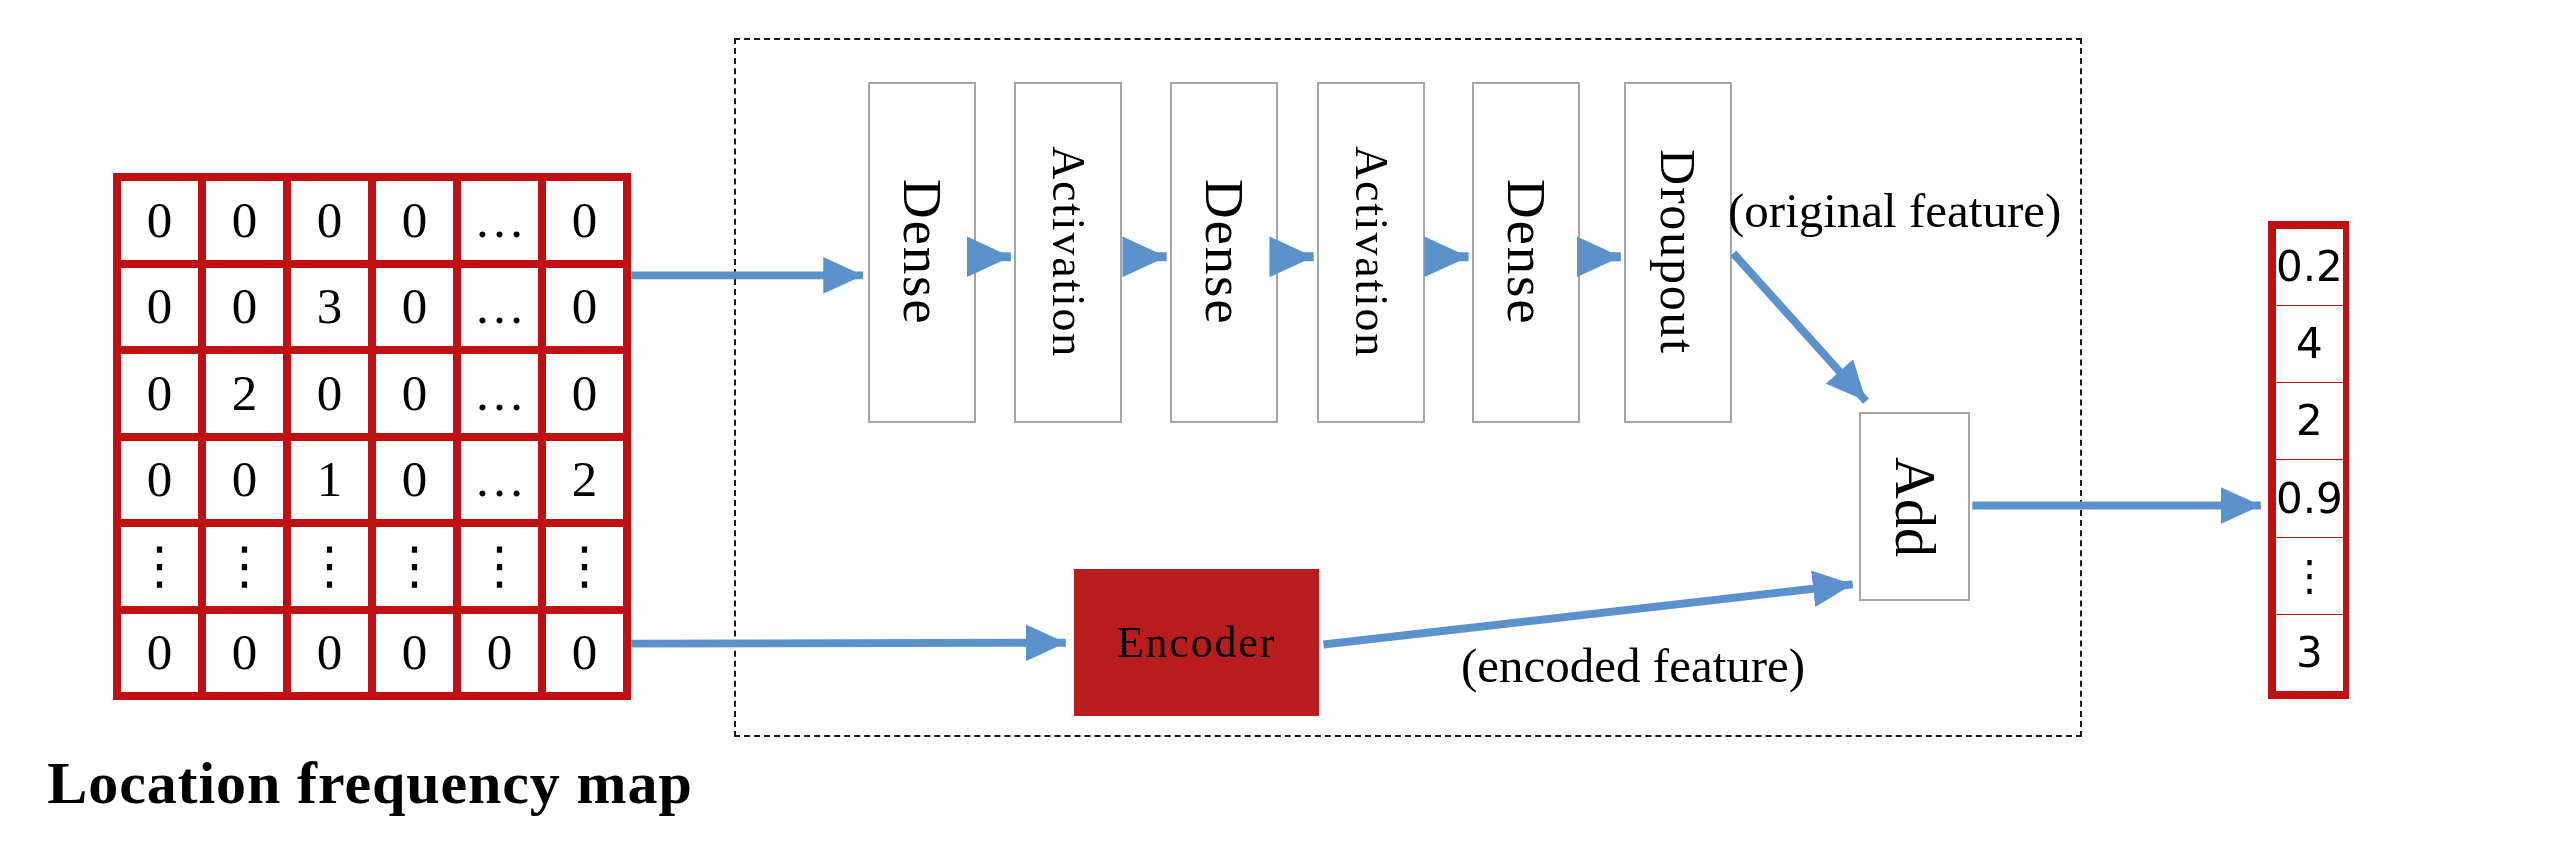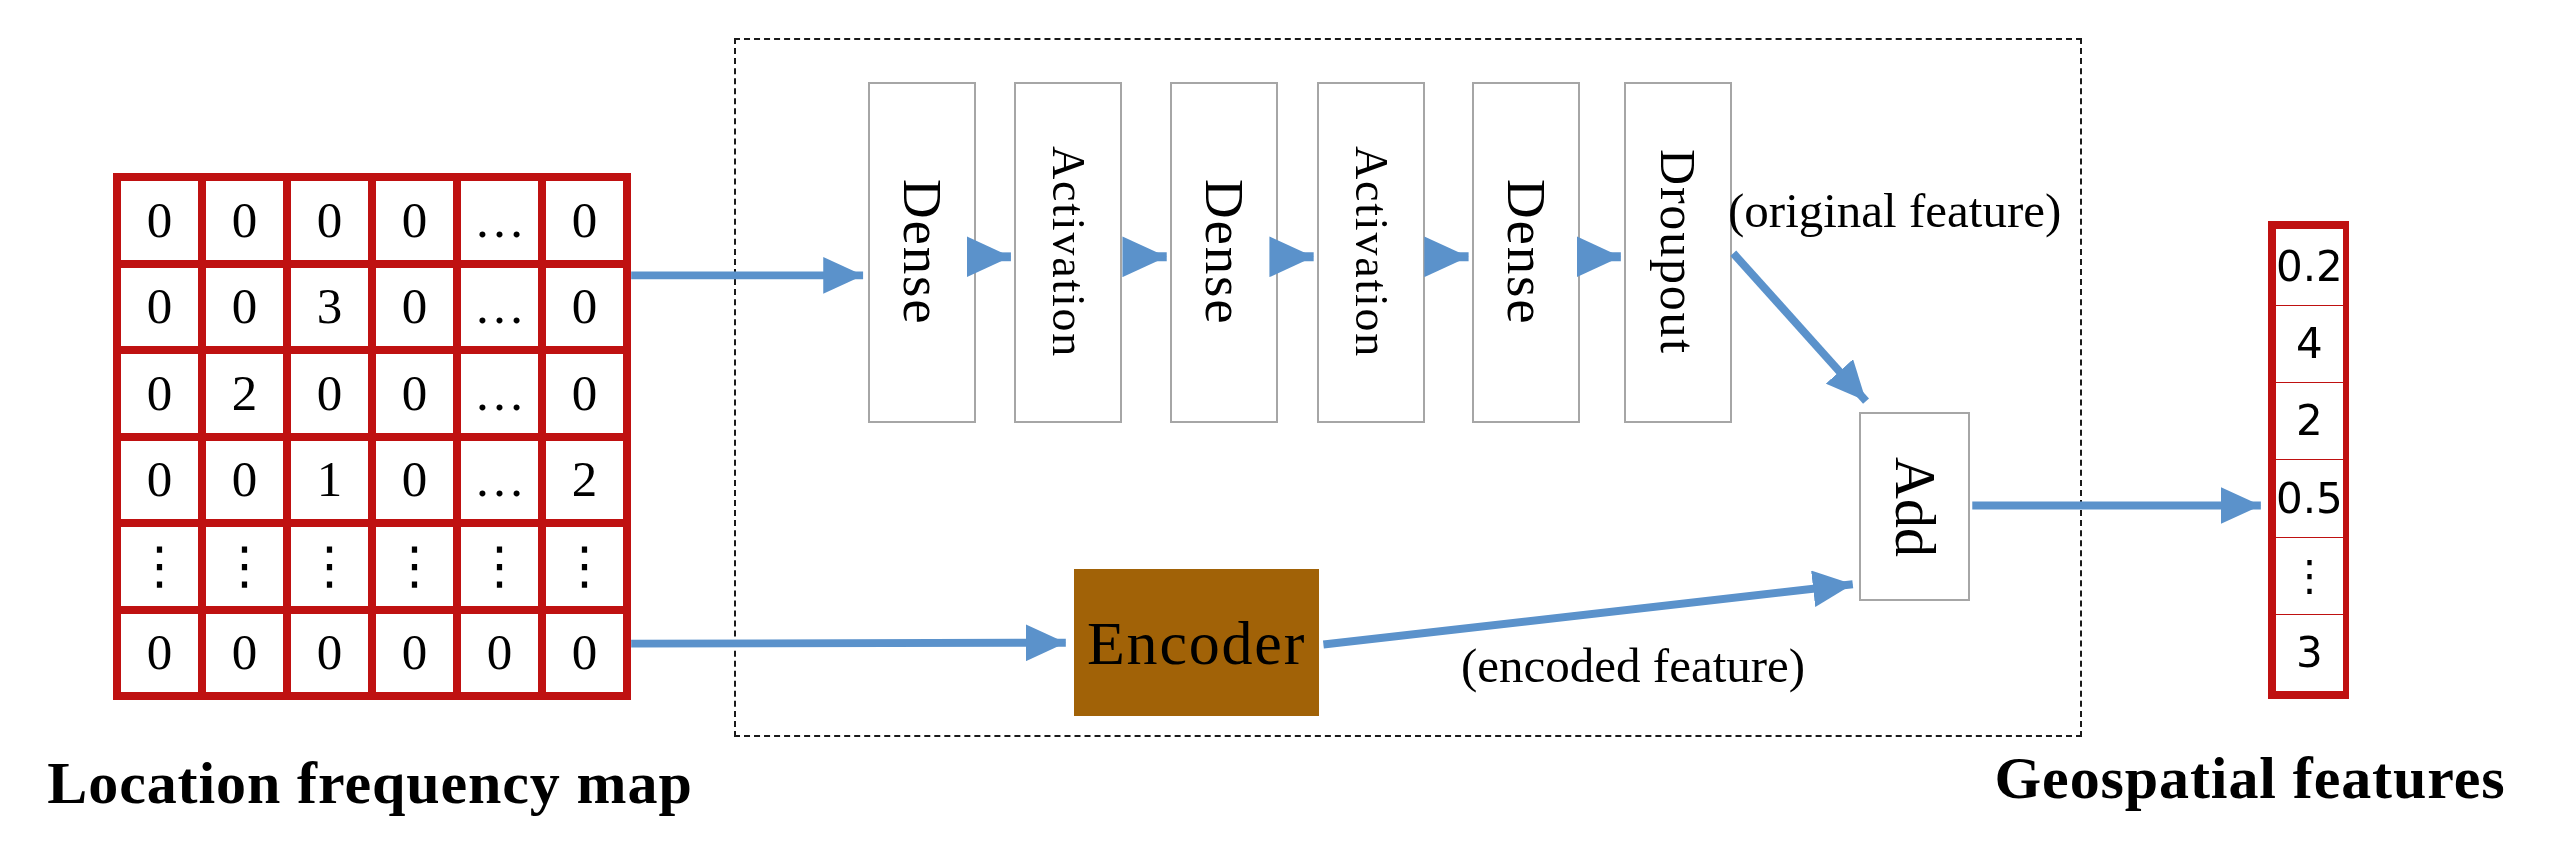--- a/index.html
+++ b/index.html
@@ -78,23 +78,23 @@
     background:#ffffff;
     writing-mode:vertical-rl;
     display:flex;align-items:center;justify-content:center;
     font-size:58px;line-height:1;
   }
 
   
   #encoder-block{
     position:absolute;left:1074px;top:569px;
     width:245px;height:147px;
-    background:#a16207;
-    display:flex;align-items:center;justify-content:center;
-    font-size:62px;line-height:1;
+    background:#b91c1c;
+    display:flex;align-items:center;justify-content:center;
+    font-size:44px;line-height:1;
     letter-spacing:1.8px;
   }
 
   
   .annotation{
     position:absolute;
     font-size:49px;
     white-space:nowrap;
   }
   #anno-original{left:1728px;top:182px;}
@@ -182,26 +182,25 @@
   <div id="anno-encoded" class="annotation">(encoded feature)</div>
   <div id="anno-original" class="annotation">(original feature)</div>
 
   <div id="add-block">Add</div>
   <div id="encoder-block">Encoder</div>
 
   <div id="vector">
     <div class="vcell">0.2</div>
     <div class="vcell">4</div>
     <div class="vcell">2</div>
-    <div class="vcell">0.5</div>
+    <div class="vcell">0.9</div>
     <div class="vcell">⋮</div>
     <div class="vcell">3</div>
   </div>
 
-  <div id="label-right" class="big-label">Geospatial features</div>
 
   <svg id="arrows" width="2576" height="842" viewBox="0 0 2910 951">
     <defs>
       <marker id="ah" markerWidth="5" markerHeight="4.6" refX="5" refY="2.3" orient="auto" markerUnits="strokeWidth">
         <polygon points="0 0, 5 2.3, 0 4.6" fill="#5b92cb"></polygon>
       </marker>
     </defs>
     <line x1="713" y1="311" x2="975" y2="311" stroke-width="9" marker-end="url(#ah)" stroke="#5b92cb"></line>
     <line x1="1106" y1="290" x2="1142" y2="290" stroke-width="10" marker-end="url(#ah)" stroke="#5b92cb"></line>
     <line x1="1272" y1="290" x2="1318" y2="290" stroke-width="10" marker-end="url(#ah)" stroke="#5b92cb"></line>

